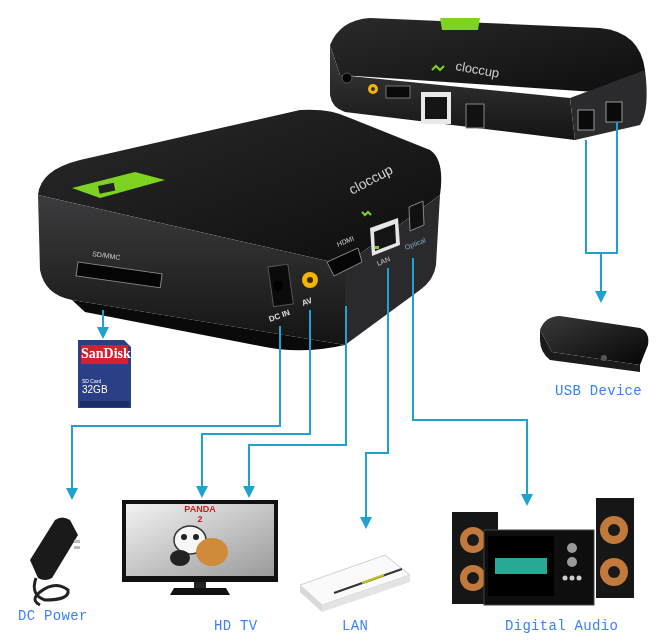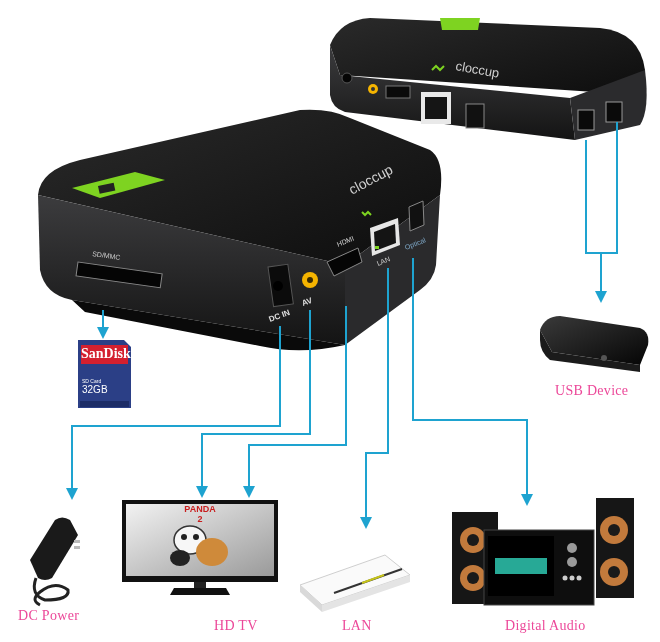--- a/index.html
+++ b/index.html
@@ -1,19 +1,19 @@
 <!DOCTYPE html>
 <html><head>
 <meta charset="utf-8">
 <style>
   html, body { margin:0; padding:0; background:#ffffff; }
   body { width:660px; height:642px; position:relative; overflow:hidden; font-family:"Liberation Sans", sans-serif; }
   .abs { position:absolute; }
   svg.layer { position:absolute; left:0; top:0; }
-  .label { position:absolute; font-family:Liberation Serif, serif; font-size:14px; color:#ec4899; letter-spacing:0.3px; white-space:nowrap; }
+  .label { position:absolute; font-family:Liberation Mono, monospace; font-size:14px; color:#3b82f6; letter-spacing:0.3px; white-space:nowrap; }
 </style>
 </head>
 <body>
 
 <svg class="layer" width="660" height="642" viewBox="0 0 660 642">
   <defs>
     <linearGradient id="topGrad" x1="0" y1="0" x2="1" y2="1">
       <stop offset="0" stop-color="#2a2a2a"></stop>
       <stop offset="1" stop-color="#0d0d0d"></stop>
     </linearGradient>

